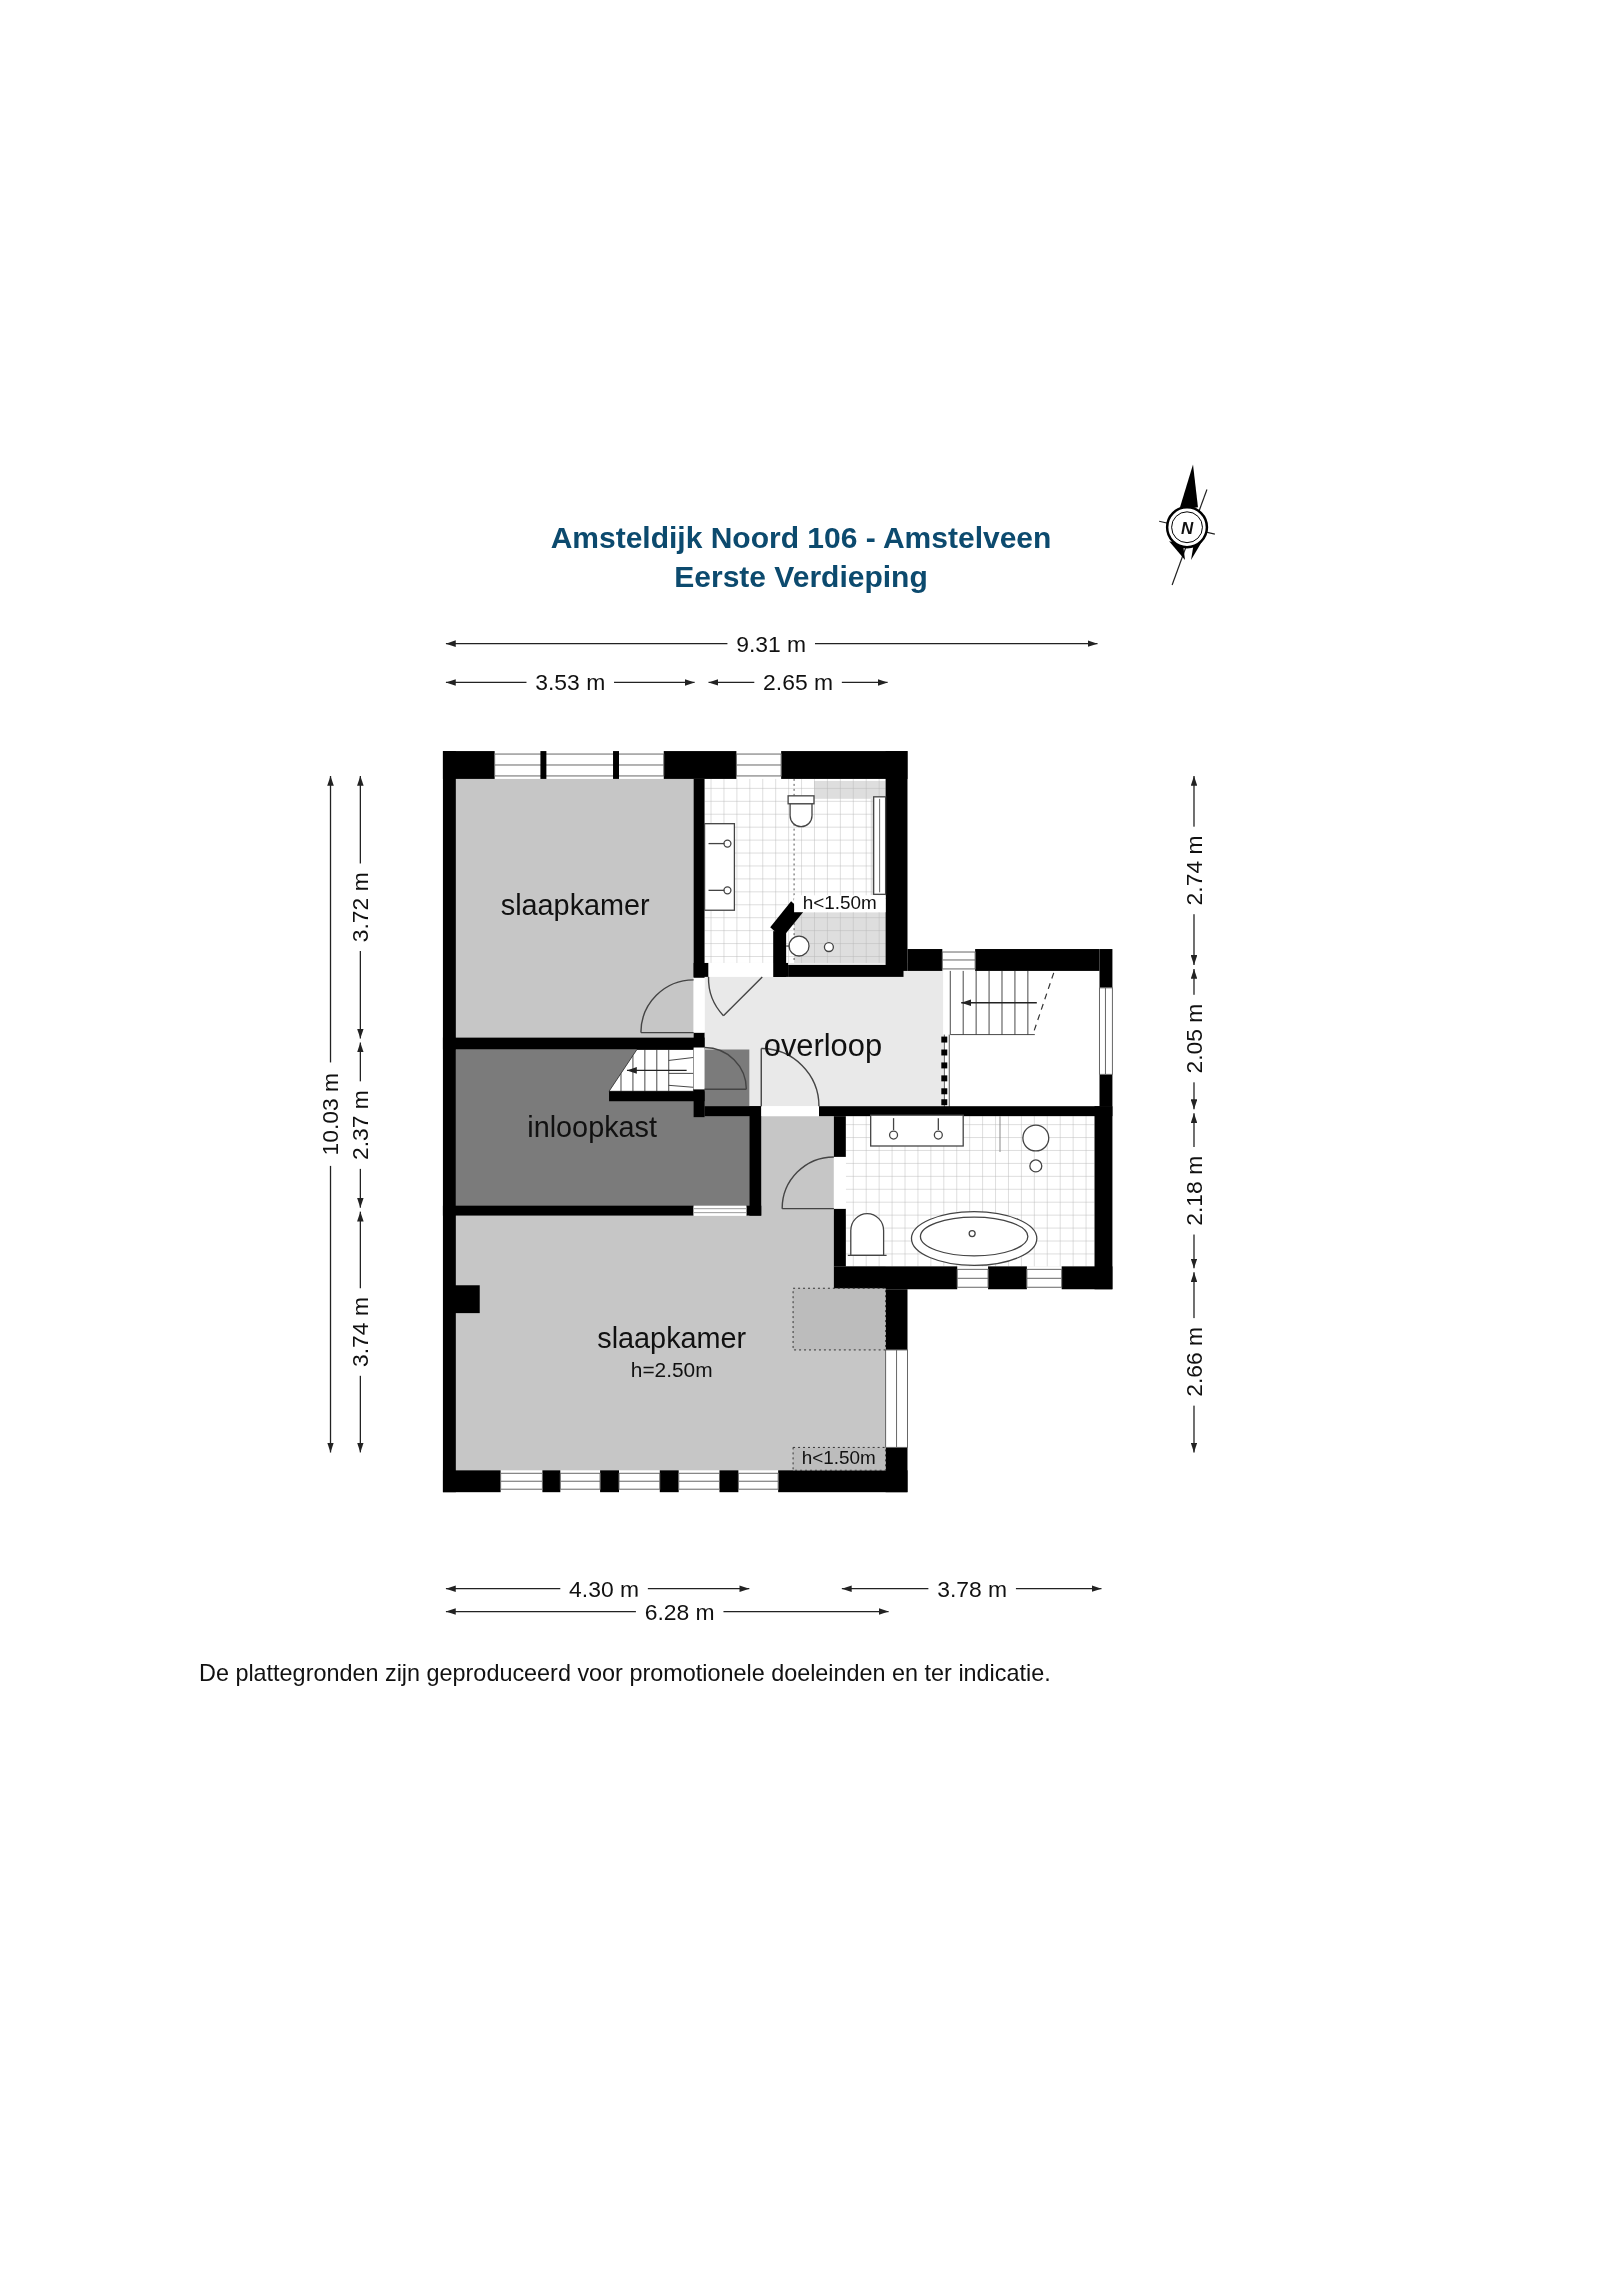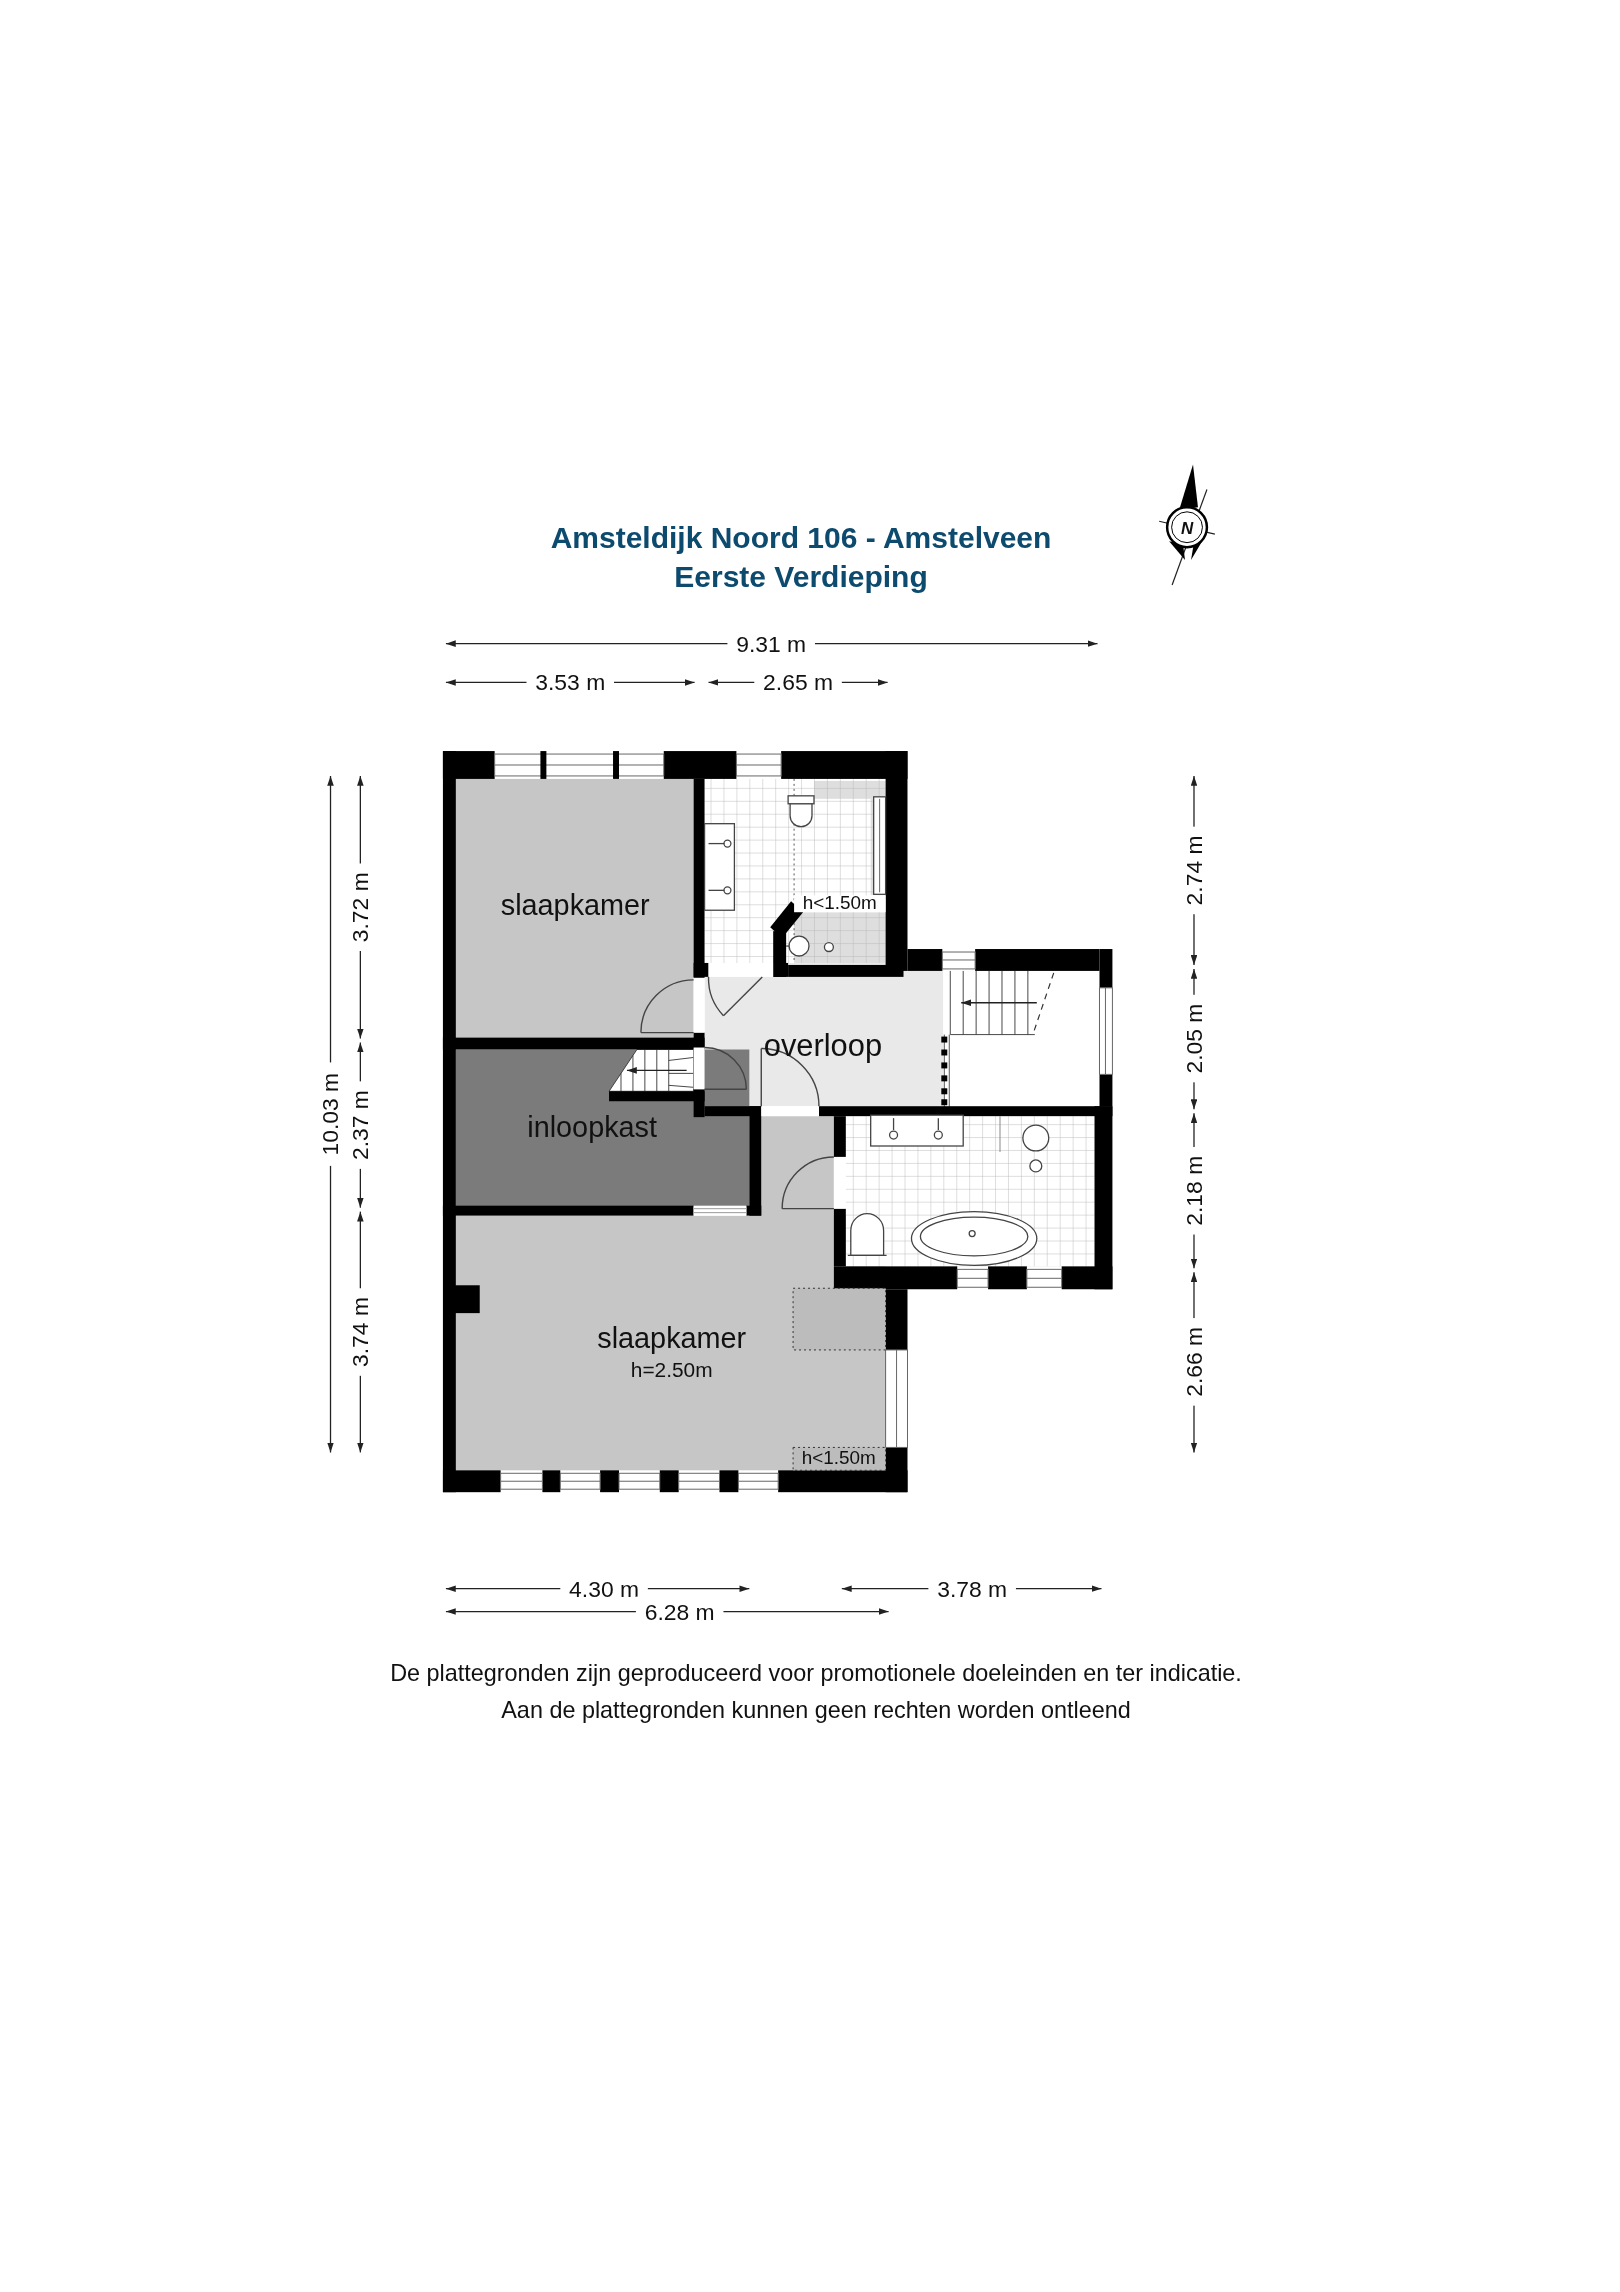--- a/index.html
+++ b/index.html
@@ -1,20 +1,20 @@
 <!DOCTYPE html>
 <html style="--c-wall: #000000; --c-room: #c6c6c6; --c-closet: #7b7b7b; --c-landing: #e9e9e9; --c-low: #bcbcbc; --c-shade: #dedede; --c-tile: #b4b4b4;"><head>
 <meta charset="utf-8">
 <style>
   html,body{margin:0;padding:0;background:#ffffff;}
   .page{position:relative;width:1621px;height:2292px;background:#fff;overflow:hidden;
         font-family:"Liberation Sans", sans-serif;}
   .title{position:absolute;left:199px;top:518px;width:1204px;text-align:center;
          font-size:30px;font-weight:bold;color:#0c4a6e;line-height:39px;}
-  .footer{position:absolute;left:199px;top:1655px;width:1234px;text-align:center;
+  .footer{position:absolute;left:199px;top:1655px;width:1234px;
           font-size:23.4px;color:#111;line-height:37px;}
   svg{position:absolute;left:0;top:0;}
   svg text{font-family:"Liberation Sans", sans-serif;fill:#111;}
   .wall{fill:var(--c-wall,#000);}
   .room{fill:var(--c-room,#c6c6c6);}
   .closet{fill:var(--c-closet,#7b7b7b);}
   .landing{fill:var(--c-landing,#e9e9e9);}
   .low{fill:var(--c-low,#bcbcbc);stroke:#333;stroke-width:1;stroke-dasharray:2,3;}
   .shade{fill:var(--c-shade,#dedede);}
   .win{fill:#fff;stroke:#666;stroke-width:1;}
@@ -324,17 +324,16 @@
       <polygon points="1175,544 1191,563 1189,547" fill="#000"></polygon>
       <polygon points="1210,541 1197,563 1200,545" fill="#000"></polygon>
       <circle cx="1193" cy="530" r="20" fill="#fff" stroke="#000" stroke-width="2.5"></circle>
       <circle cx="1193" cy="530" r="15.5" fill="none" stroke="#000" stroke-width="1"></circle>
       <text x="1193" y="537" text-anchor="middle" font-size="17" font-weight="bold" font-style="italic">N</text>
     </g>
   </svg>
 
   <div class="footer">
     <div>De plattegronden zijn geproduceerd voor promotionele doeleinden en ter indicatie.</div>
-    <div>Aan de plattegronden kunnen geen rechten worden ontleend</div>
   </div>
 
 </div>
 
 
 </body></html>

